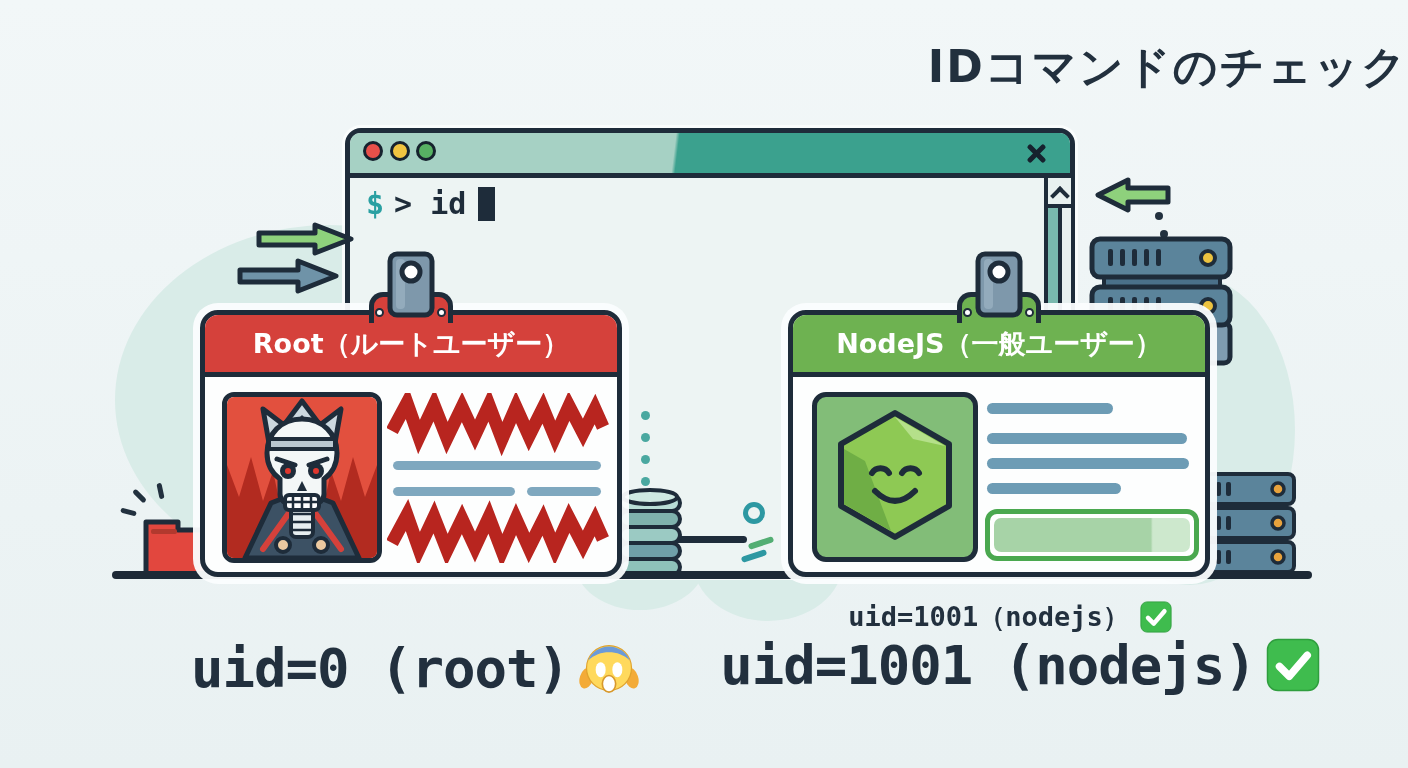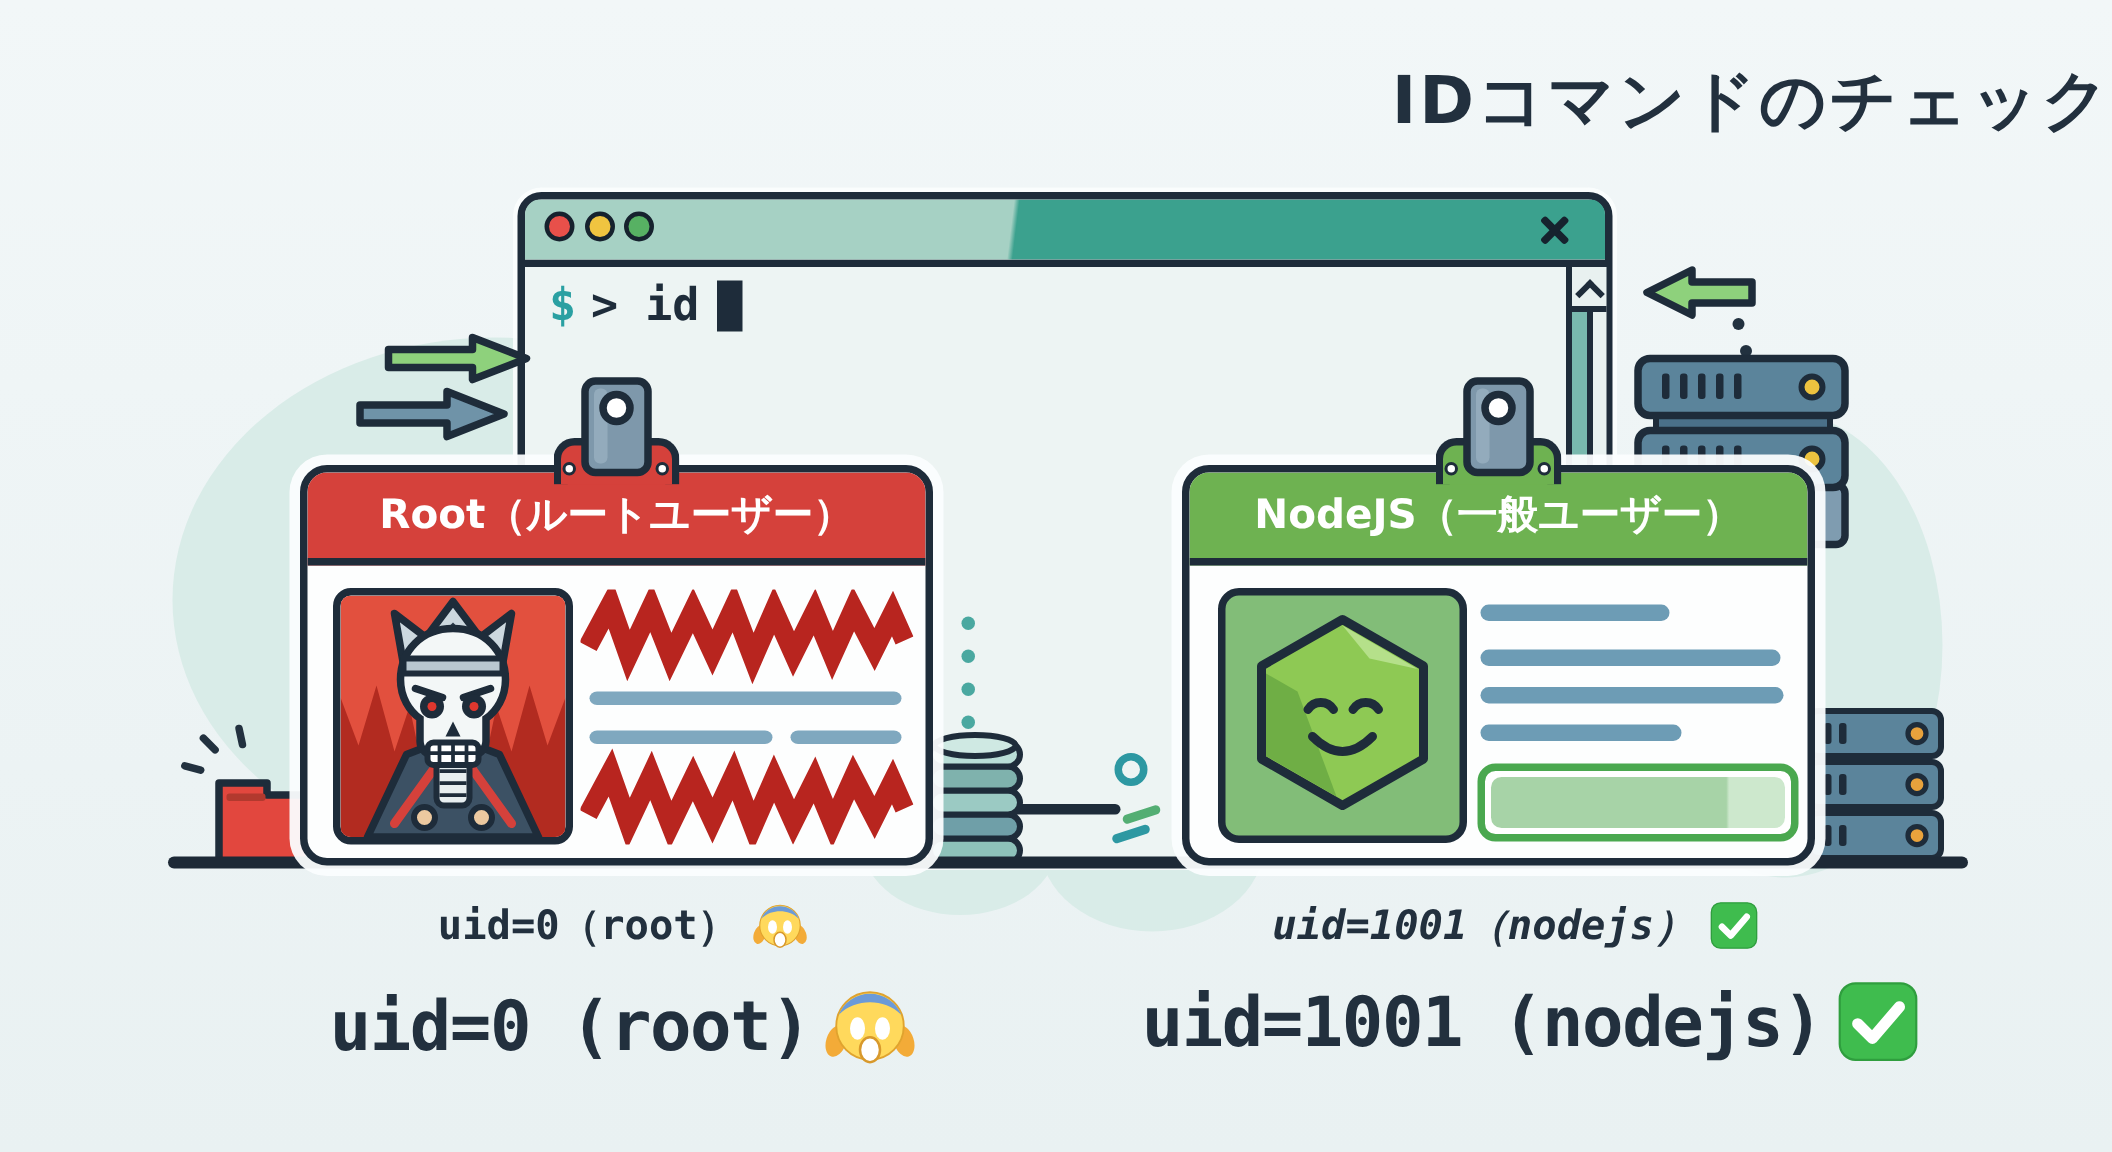--- a/index.html
+++ b/index.html
@@ -96,21 +96,21 @@
     position:absolute;left:192px;top:194px;width:196px;height:34px;
     border:5px solid #4aa84f;border-radius:12px;background:#fff;padding:4px;box-sizing:content-box;
   }
   .greenbar .fill{width:100%;height:100%;border-radius:7px;background:linear-gradient(90deg,#a7d3a7 0%,#a7d3a7 80%,#cde8cd 81%,#cde8cd 100%);}
   
   .res{
     position:absolute;display:flex;align-items:center;justify-content:center;gap:10px;
     font-family:"DejaVu Sans Mono",monospace;font-weight:bold;color:var(--text-dark,#22303e);
   }
   .res.small{font-size:27px;}
-  .res.large{font-size:46px;letter-spacing:-1px;margin-top:16px;}
+  .res.large{font-size:54px;letter-spacing:-1px;}
 </style>
 </head>
 <body>
 
 <div id="canvas">
 
   <div class="blob" style="left:115px;top:225px;width:430px;height:350px;"></div>
   <div class="blob" style="left:1085px;top:275px;width:210px;height:310px;"></div>
   <div class="blob" style="left:693px;top:503px;width:150px;height:118px;"></div>
   <div class="blob" style="left:575px;top:515px;width:130px;height:95px;"></div>
@@ -290,46 +290,34 @@
   <svg class="clip node" viewBox="0 0 50 68">
     <rect x="4" y="4" width="42" height="61" rx="7" fill="#7e98ab" stroke="#1e2c3a" stroke-width="5"></rect>
     <rect x="10" y="9" width="9" height="50" rx="4" fill="#93abbc"></rect>
     <circle cx="25" cy="22" r="9" fill="#ffffff" stroke="#1e2c3a" stroke-width="5"></circle>
   </svg>
   <span class="minidot" style="left:375px;"></span>
   <span class="minidot" style="left:437px;"></span>
   <span class="minidot" style="left:963px;"></span>
   <span class="minidot" style="left:1025px;"></span>
 
-  <div class="res small" style="left:160px;top:596px;width:510px;height:42px;">
-    <span>uid=0（root）</span>
-    <svg width="36" height="36" viewBox="0 0 72 72">
-      <ellipse cx="9" cy="48" rx="8" ry="13" fill="#f3ab38" transform="rotate(18 9 48)"></ellipse>
-      <ellipse cx="63" cy="48" rx="8" ry="13" fill="#f3ab38" transform="rotate(-18 63 48)"></ellipse>
-      <circle cx="36" cy="36" r="27" fill="#ffd95c" stroke="#e0a32e" stroke-width="1.5"></circle>
-      <path d="M11,27 a27,27 0 0 1 50,0 c-7,-7 -16,-10 -25,-10 s-18,3 -25,10 z" fill="#6b9ad8"></path>
-      <ellipse cx="26" cy="38" rx="6" ry="9" fill="#fff"></ellipse>
-      <ellipse cx="46" cy="38" rx="6" ry="9" fill="#fff"></ellipse>
-      <ellipse cx="36" cy="55" rx="8" ry="10" fill="#fff" stroke="#d8992c" stroke-width="2"></ellipse>
-    </svg>
-  </div>
   <div class="res large" style="left:120px;top:636px;width:590px;height:64px;">
     <span>uid=0 (root)</span>
     <svg width="60" height="60" viewBox="0 0 72 72">
       <ellipse cx="9" cy="48" rx="8" ry="13" fill="#f3ab38" transform="rotate(18 9 48)"></ellipse>
       <ellipse cx="63" cy="48" rx="8" ry="13" fill="#f3ab38" transform="rotate(-18 63 48)"></ellipse>
       <circle cx="36" cy="36" r="27" fill="#ffd95c" stroke="#e0a32e" stroke-width="1.5"></circle>
       <path d="M11,27 a27,27 0 0 1 50,0 c-7,-7 -16,-10 -25,-10 s-18,3 -25,10 z" fill="#6b9ad8"></path>
       <ellipse cx="26" cy="38" rx="6" ry="9" fill="#fff"></ellipse>
       <ellipse cx="46" cy="38" rx="6" ry="9" fill="#fff"></ellipse>
       <ellipse cx="36" cy="55" rx="8" ry="10" fill="#fff" stroke="#d8992c" stroke-width="2"></ellipse>
     </svg>
   </div>
 
-  <div class="res small" style="left:740px;top:596px;width:540px;height:42px;font-style:italic;">
+  <div class="res small" style="left:740px;top:596px;width:540px;height:42px;">
     <span>uid=1001（nodejs）</span>
     <svg width="32" height="32" viewBox="0 0 72 72">
       <rect x="2" y="2" width="68" height="68" rx="14" fill="#3fbc4e" stroke="#2f9e3e" stroke-width="2"></rect>
       <path d="M18,38 l13,13 24,-28" fill="none" stroke="#ffffff" stroke-width="10" stroke-linecap="round" stroke-linejoin="round"></path>
     </svg>
   </div>
   <div class="res large" style="left:720px;top:633px;width:600px;height:64px;text-align:center;">
     <span>uid=1001 (nodejs)</span>
     <svg width="54" height="54" viewBox="0 0 72 72">
       <rect x="2" y="2" width="68" height="68" rx="14" fill="#3fbc4e" stroke="#2f9e3e" stroke-width="2"></rect>

